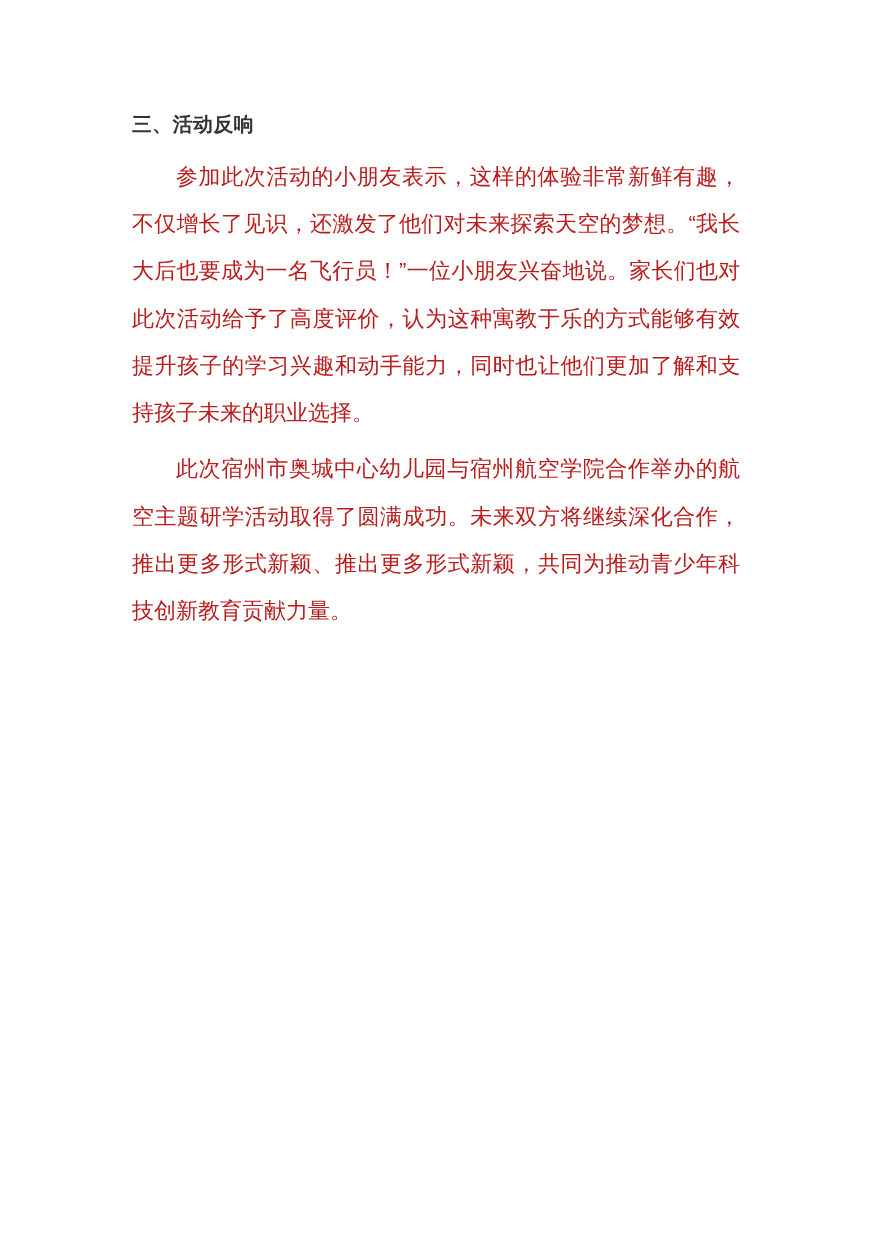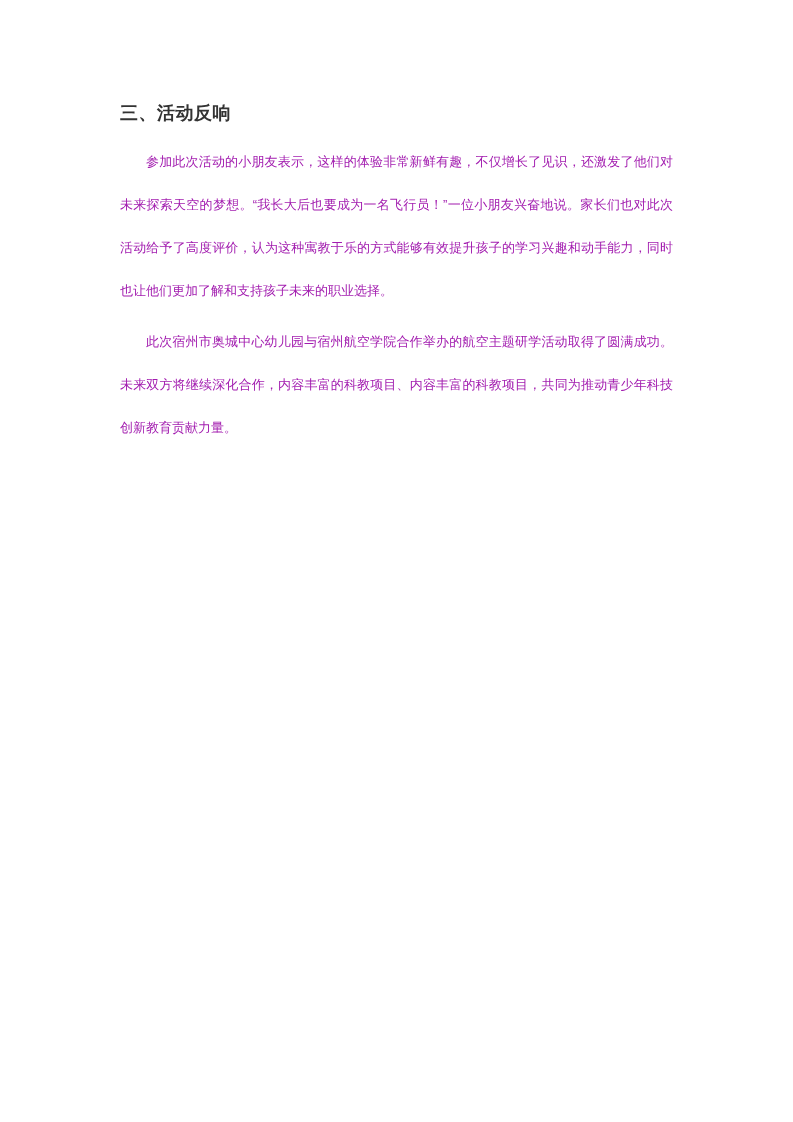--- a/index.html
+++ b/index.html
@@ -28,25 +28,25 @@
     line-height: 22px;
     font-weight: 700;
     color: #333333;
     margin: 0;
     letter-spacing: 0.5px;
   }
   .section-heading.second {
     margin-top: 0;
   }
   .body-paragraph {
-    font-size: 13px;
+    font-size: 20px;
     line-height: 43px;
     text-align: justify;
     text-indent: 2em;
-    color: #a21caf;
+    color: #b91c1c;
     margin: 0;
   }
   .body-paragraph.first {
     margin-top: 16px;
     margin-bottom: 0;
   }
   .body-paragraph.second {
     margin-top: 8px;
     margin-bottom: 0;
   }
@@ -55,16 +55,16 @@
 <body>
 
 <div class="page">
   <div class="content">
 
     <h2 class="section-heading first">三、活动反响</h2>
 
     <p class="body-paragraph first">参加此次活动的小朋友表示，这样的体验非常新鲜有趣，不仅增长了见识，还激发了他们对未来探索天空的梦想。“我长大后也要成为一名飞行员！”一位小朋友兴奋地说。家长们也对此次活动给予了高度评价，认为这种寓教于乐的方式能够有效提升孩子的学习兴趣和动手能力，同时也让他们更加了解和支持孩子未来的职业选择。</p>
 
 
-    <p class="body-paragraph second">此次宿州市奥城中心幼儿园与宿州航空学院合作举办的航空主题研学活动取得了圆满成功。未来双方将继续深化合作，内容丰富的科教项目、内容丰富的科教项目，共同为推动青少年科技创新教育贡献力量。</p>
+    <p class="body-paragraph second">此次宿州市奥城中心幼儿园与宿州航空学院合作举办的航空主题研学活动取得了圆满成功。未来双方将继续深化合作，推出更多形式新颖、推出更多形式新颖，共同为推动青少年科技创新教育贡献力量。</p>
 
   </div>
 </div>
 
 </body></html>

